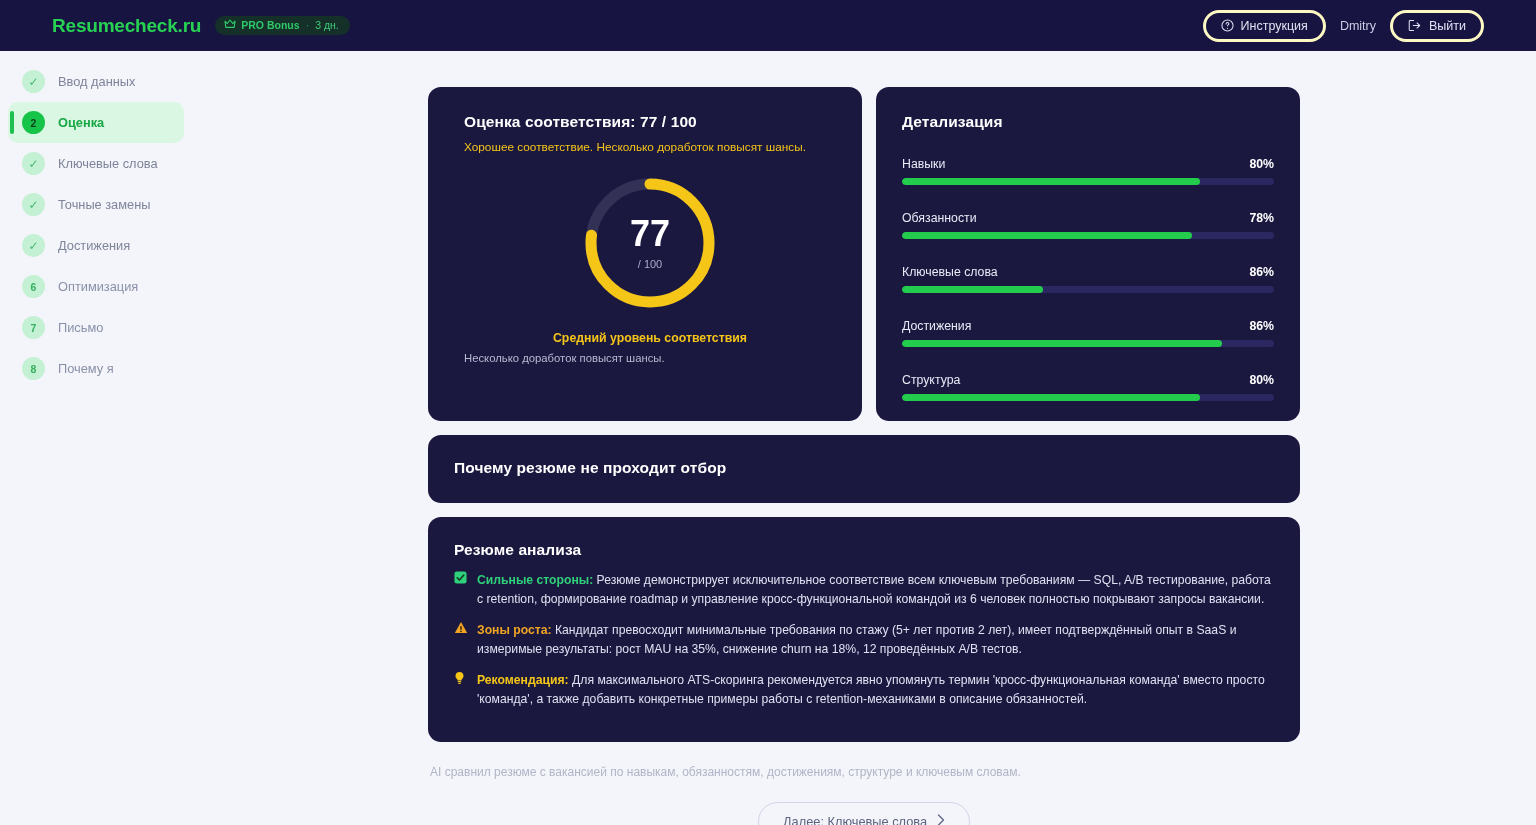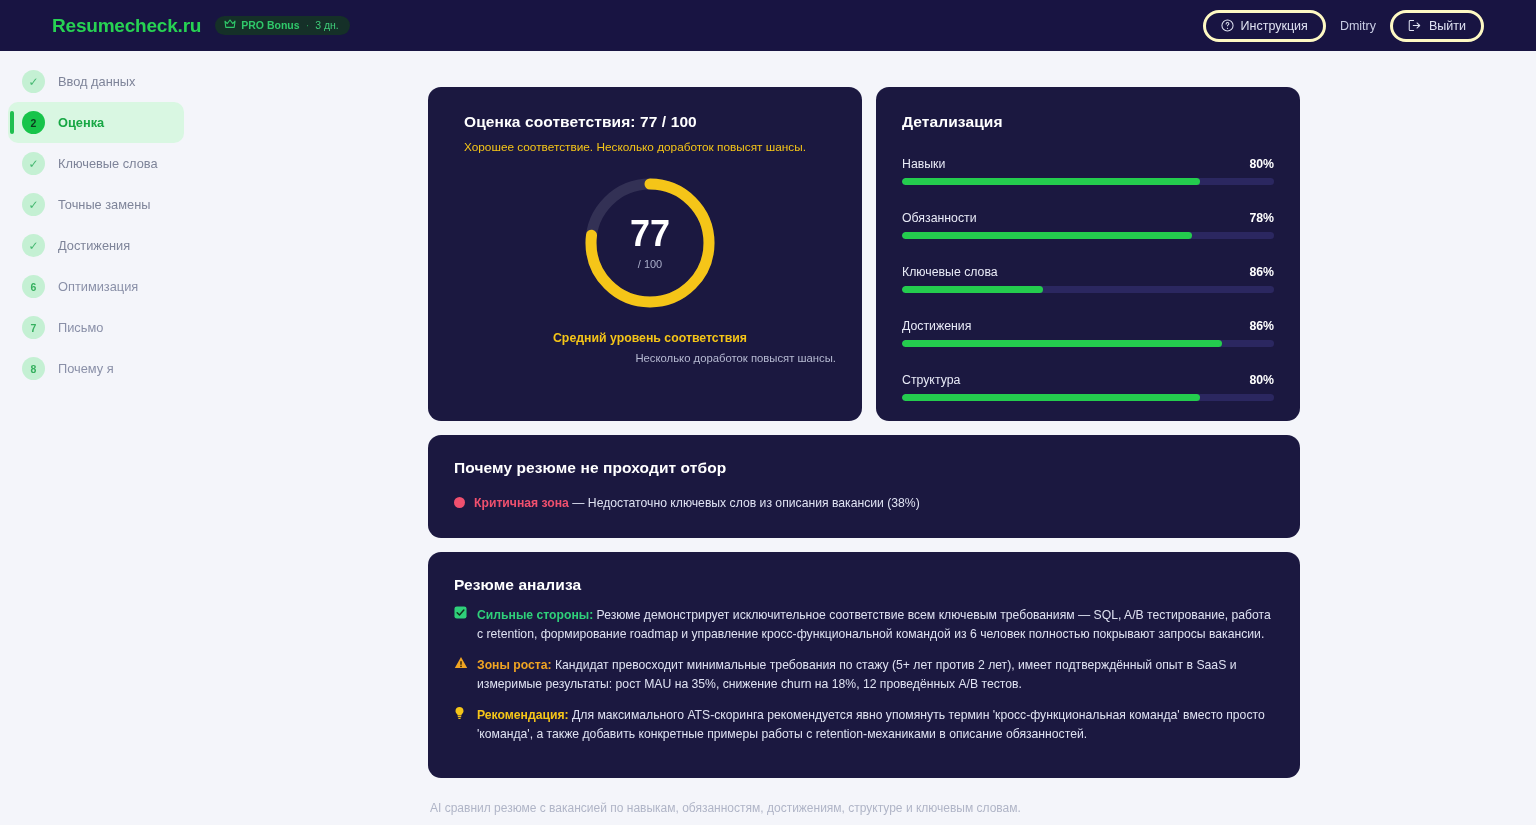--- a/index.html
+++ b/index.html
@@ -108,21 +108,21 @@
     display: flex; flex-direction: column;
     align-items: center; justify-content: center;
   }
   .donut-value { font-size: 36px; font-weight: bold; color: #fff; line-height: 1; }
   .donut-max { font-size: 11px; color: #a9adc8; margin-top: 6px; }
   .score-caption {
     text-align: center; margin-top: 20px;
     font-size: 12.3px; font-weight: bold; color: #f5c518;
   }
   .score-caption-sub {
-    text-align: right; margin-top: 7px;
+    text-align: left; margin-top: 7px;
     font-size: 11.3px; color: #b6bad2;
   }
 
   
   .bar-row { margin-top: 17px; }
   .bar-head {
     display: flex; justify-content: space-between; align-items: baseline;
     margin-bottom: 7px;
   }
   .bar-name { font-size: 12.3px; color: #e8eaf6; }
@@ -334,24 +334,20 @@
           </div>
           <div class="bar-track">
             <div class="bar-fill" style="width: 80%;"></div>
           </div>
         </div>
       </section>
     </div>
 
     <section class="card card-why">
       <h2 class="card-title">Почему резюме не проходит отбор</h2>
-      <div class="why-item">
-        <span class="dot-red"></span>
-        <span><span class="why-strong">Критичная зона</span><span> — Недостаточно ключевых слов из описания вакансии (38%)</span></span>
-      </div>
     </section>
 
     <section class="card card-summary">
       <h2 class="card-title">Резюме анализа</h2>
 
       <div class="sum-item">
         <span class="sum-ico">
           <svg width="13" height="13" viewBox="0 0 14 14">
             <rect x="0.5" y="0.5" width="13" height="13" rx="2.5" fill="#2fd07a"></rect>
             <path d="M3.4 7.2 L5.9 9.7 L10.6 4.3" stroke="#11331f" stroke-width="1.6" fill="none" stroke-linecap="round" stroke-linejoin="round"></path>

